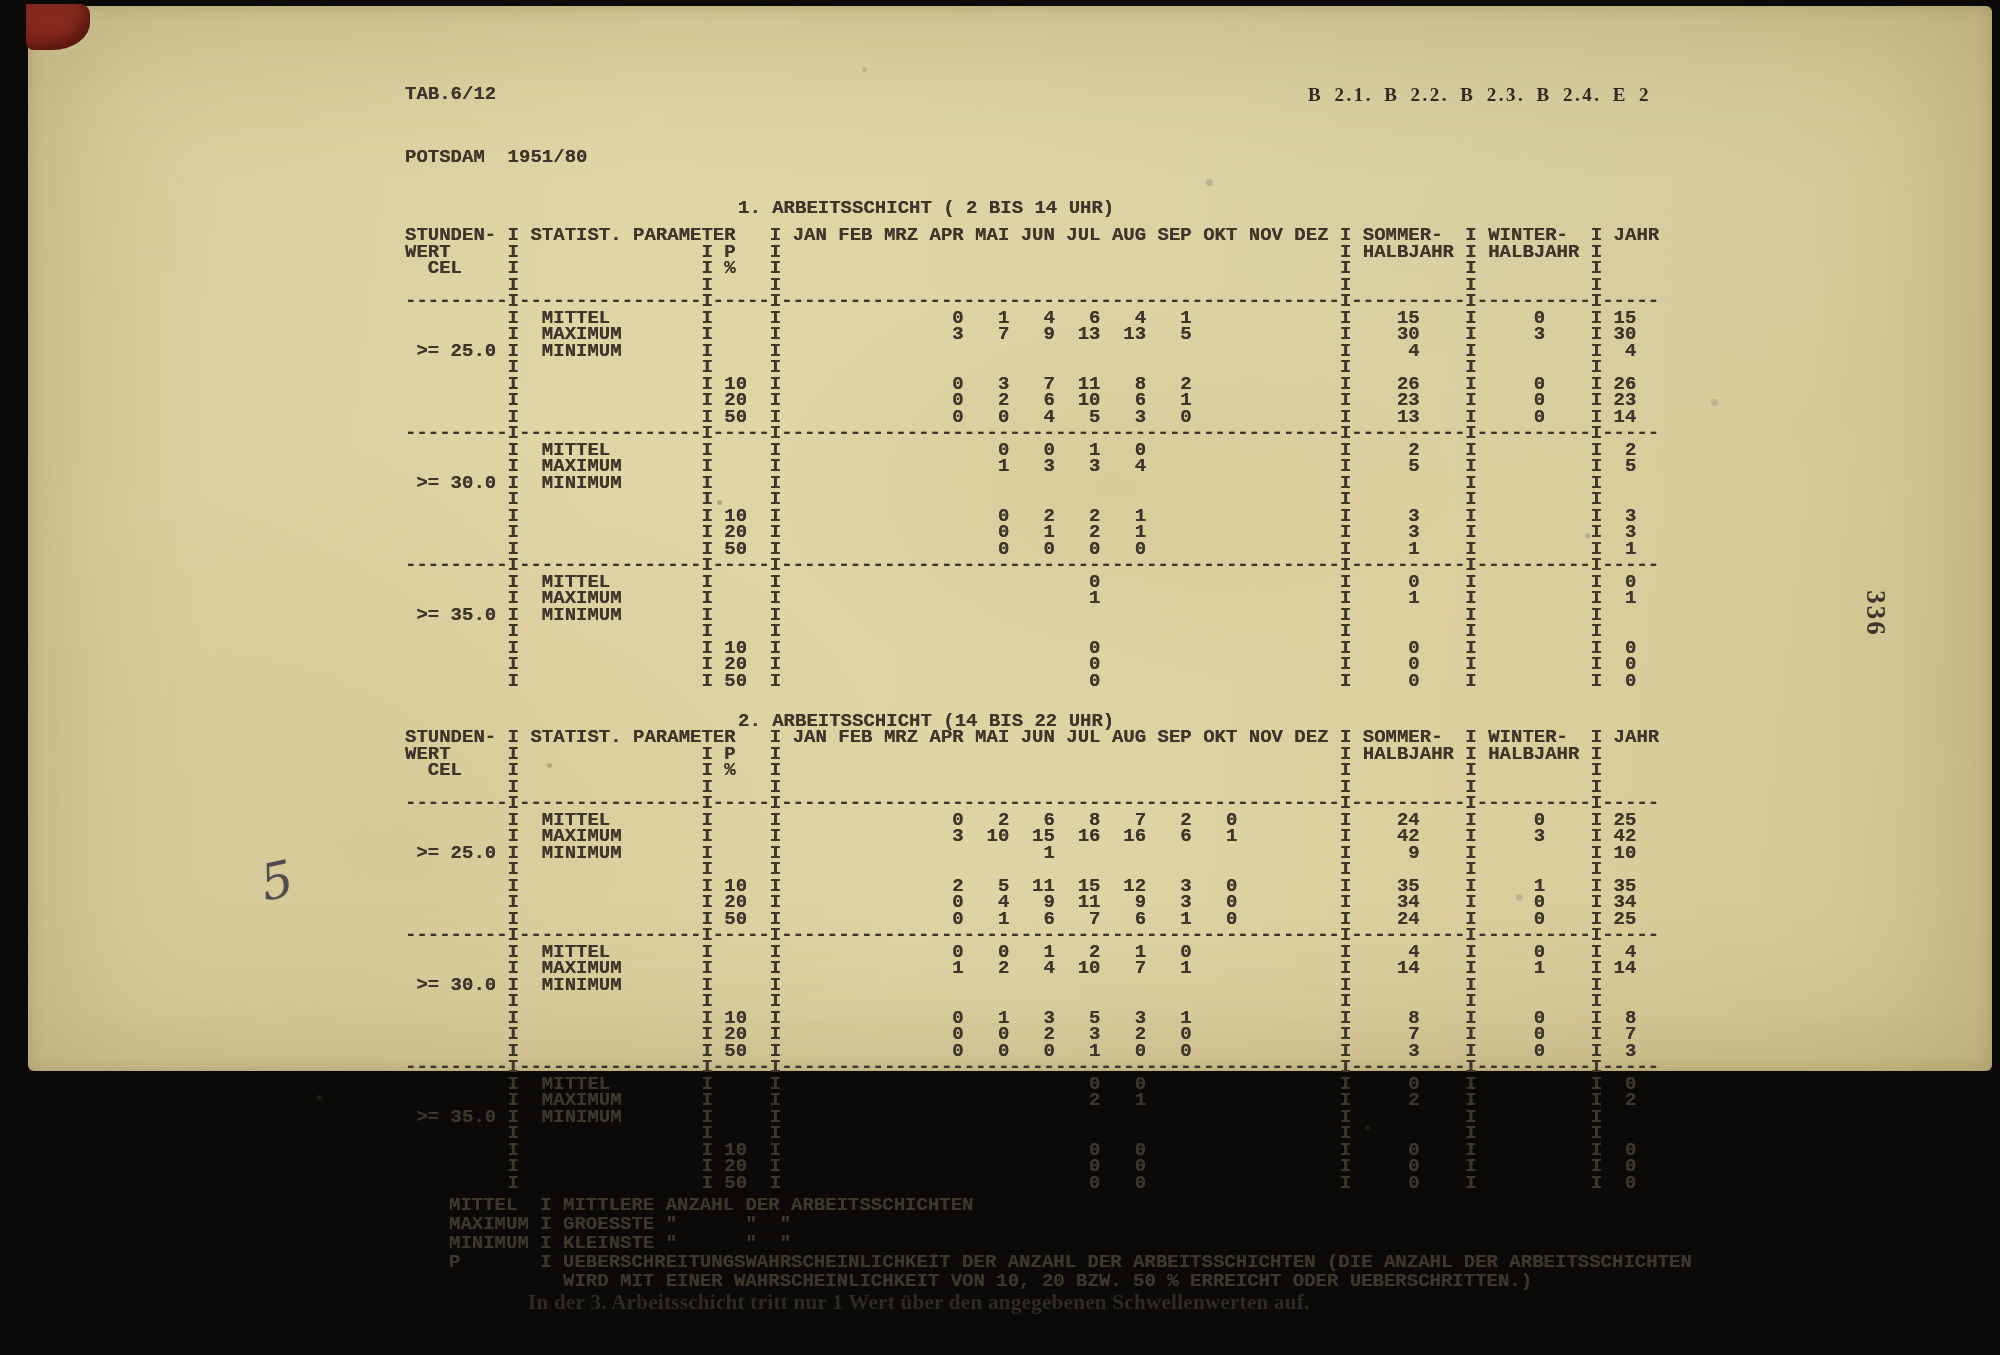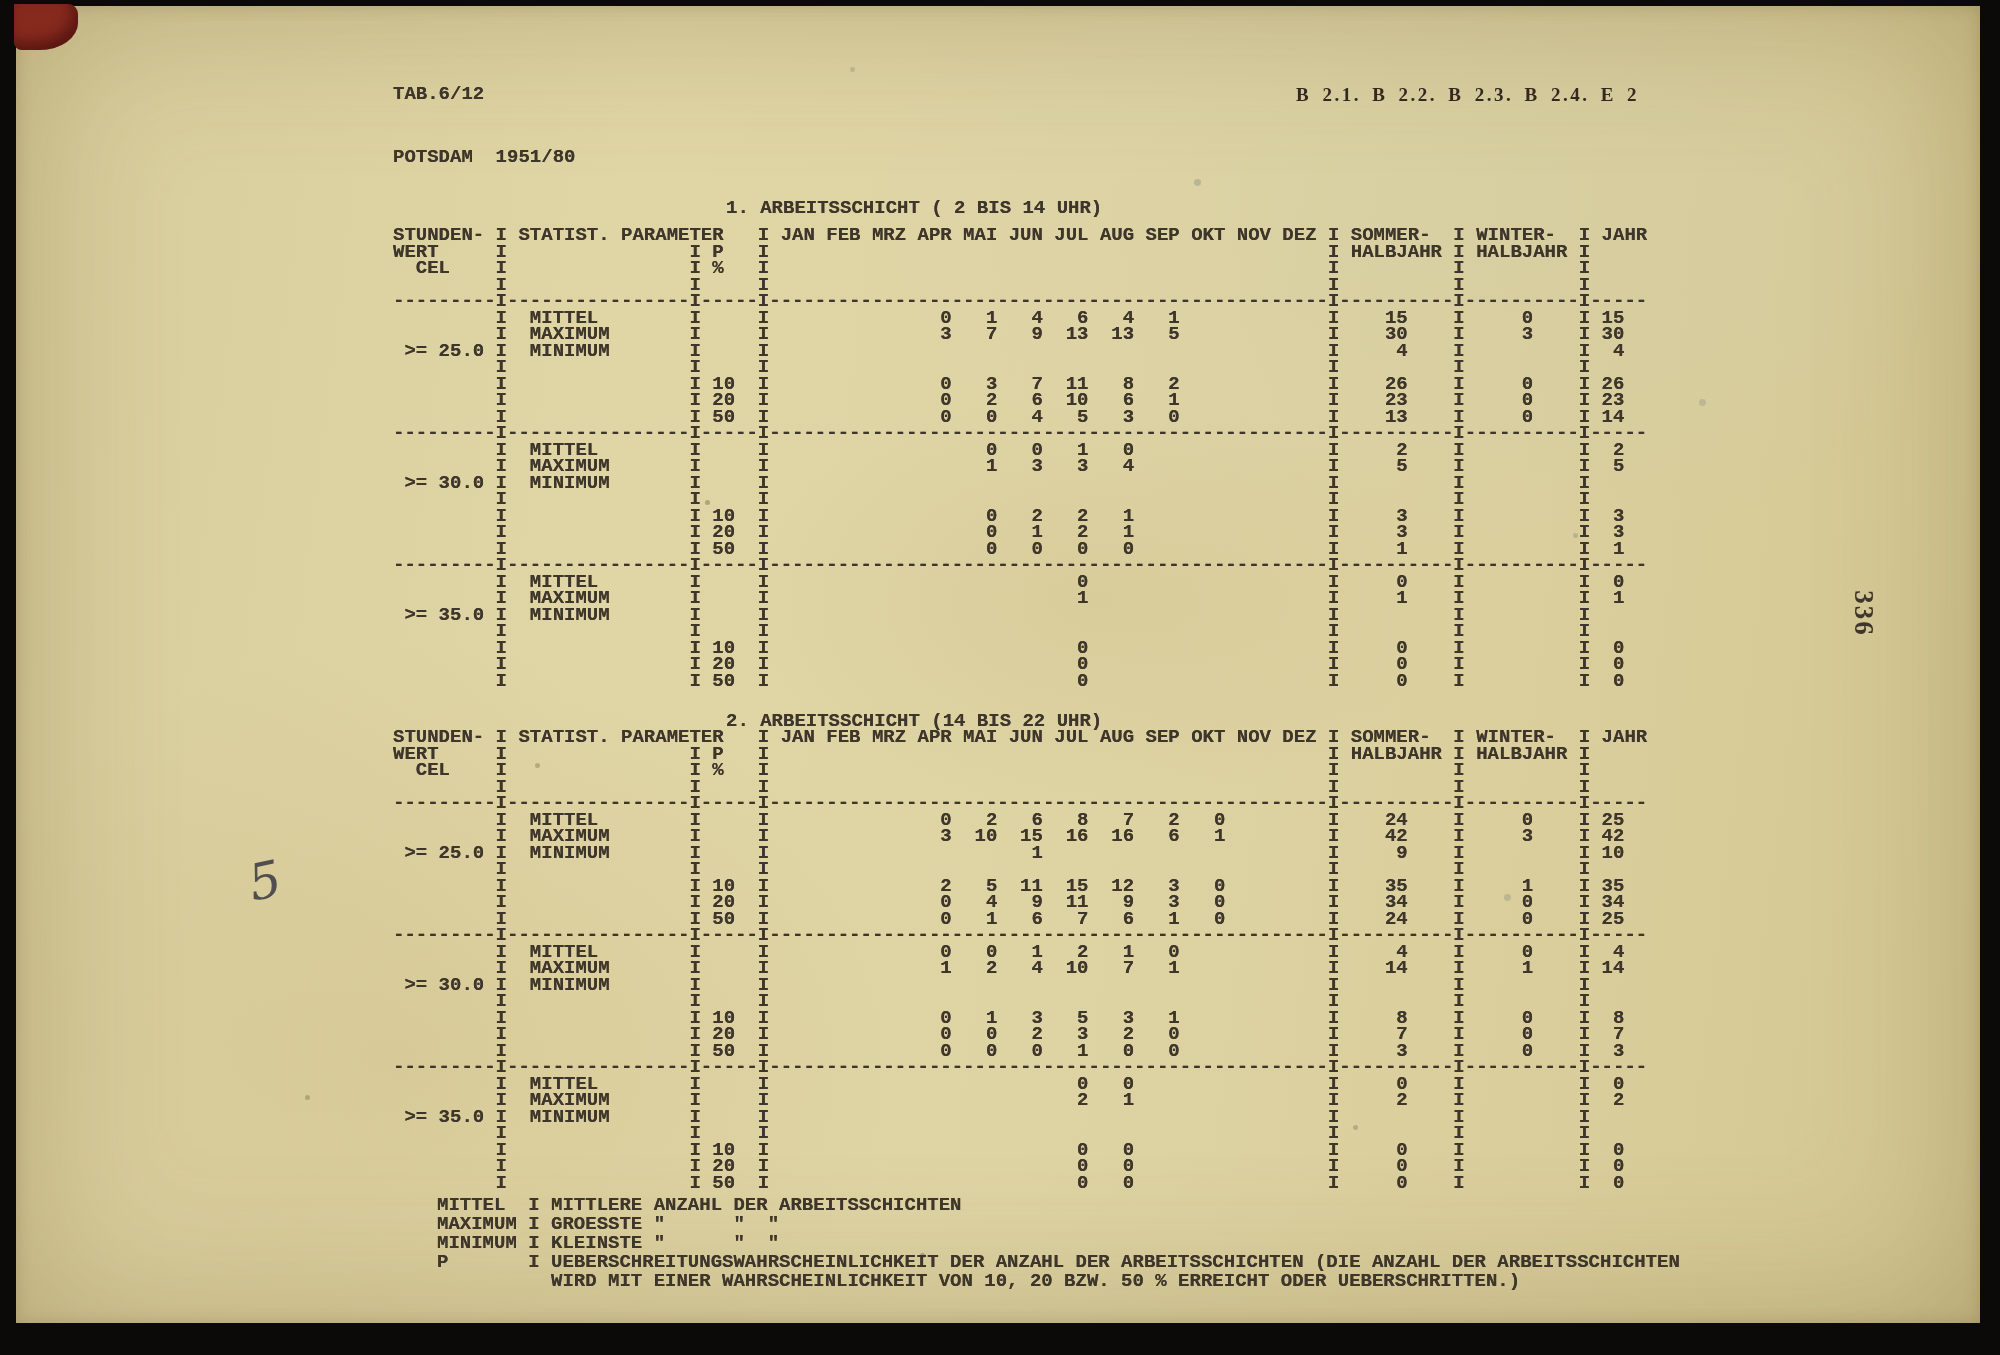--- a/index.html
+++ b/index.html
@@ -1,24 +1,24 @@
 <!DOCTYPE html>
 <html><head>
 <meta charset="utf-8">
 <style>
   html,body{margin:0;padding:0;background:#0b0a08;}
   .stage{position:relative;width:2000px;height:1355px;background:#0b0a08;overflow:hidden;
          font-family:"Liberation Mono","DejaVu Sans Mono",monospace;}
-  .paper{position:absolute;left:16px;top:6px;width:1964px;height:1317px;
+  .paper{position:absolute;left:28px;top:6px;width:1964px;height:1065px;
     background:
       radial-gradient(900px 500px at 75% 15%, rgba(190,200,190,.12), transparent 70%),
       radial-gradient(700px 600px at 20% 80%, rgba(150,120,60,.10), transparent 70%),
       radial-gradient(500px 300px at 55% 45%, rgba(165,145,85,.10), transparent 70%),
       linear-gradient(97deg,#d7cc9b 0%,#e0d5a5 30%,#ded3a3 55%,#d9cd9b 80%,#d2c691 100%);
-    box-shadow: inset 0 0 160px rgba(110,90,40,.32), inset 0 0 16px rgba(90,70,30,.22);}
+    box-shadow: inset 0 0 160px rgba(110,90,40,.32), inset 0 0 16px rgba(90,70,30,.22); border-radius: 6px;}
   .mono{position:absolute;font:700 19px/24px "Liberation Mono","DejaVu Sans Mono",monospace;
         color:#3e362b;white-space:pre;text-shadow:0 0 .4px rgba(62,54,43,.85);}
   .serif{position:absolute;font-family:"Liberation Serif","DejaVu Serif",serif;color:#33291f;}
   .tablepre{position:absolute;font:700 19px/16.5px "Liberation Mono","DejaVu Sans Mono",monospace;
             color:#3e362b;white-space:pre;text-shadow:0 0 .4px rgba(62,54,43,.85);}
   .tablepre div{white-space:pre;}
   #legend{line-height:19px;}
   .tab-label{left:377px;top:76px;}
   .classification{left:1280px;top:78px;font-size:19px;font-weight:700;letter-spacing:2.5px;word-spacing:4px;}
   .title-1{left:377px;top:114px;}
@@ -55,17 +55,18 @@
     <div class="serif classification">B 2.1. B 2.2. B 2.3. B 2.4. E 2</div>
     <div class="mono title-2">POTSDAM  1951/80</div>
 
     <div class="mono caption-1">1. ARBEITSSCHICHT ( 2 BIS 14 UHR)</div>
     <div class="tablepre" id="table1"><div>STUNDEN- I STATIST. PARAMETER   I JAN FEB MRZ APR MAI JUN JUL AUG SEP OKT NOV DEZ I SOMMER-  I WINTER-  I JAHR</div><div>WERT     I                I P   I                                                 I HALBJAHR I HALBJAHR I     </div><div>  CEL    I                I %   I                                                 I          I          I     </div><div>         I                I     I                                                 I          I          I     </div><div>---------I----------------I-----I-------------------------------------------------I----------I----------I-----</div><div>         I  MITTEL        I     I               0   1   4   6   4   1             I    15    I     0    I 15  </div><div>         I  MAXIMUM       I     I               3   7   9  13  13   5             I    30    I     3    I 30  </div><div> &gt;= 25.0 I  MINIMUM       I     I                                                 I     4    I          I  4  </div><div>         I                I     I                                                 I          I          I     </div><div>         I                I 10  I               0   3   7  11   8   2             I    26    I     0    I 26  </div><div>         I                I 20  I               0   2   6  10   6   1             I    23    I     0    I 23  </div><div>         I                I 50  I               0   0   4   5   3   0             I    13    I     0    I 14  </div><div>---------I----------------I-----I-------------------------------------------------I----------I----------I-----</div><div>         I  MITTEL        I     I                   0   0   1   0                 I     2    I          I  2  </div><div>         I  MAXIMUM       I     I                   1   3   3   4                 I     5    I          I  5  </div><div> &gt;= 30.0 I  MINIMUM       I     I                                                 I          I          I     </div><div>         I                I     I                                                 I          I          I     </div><div>         I                I 10  I                   0   2   2   1                 I     3    I          I  3  </div><div>         I                I 20  I                   0   1   2   1                 I     3    I          I  3  </div><div>         I                I 50  I                   0   0   0   0                 I     1    I          I  1  </div><div>---------I----------------I-----I-------------------------------------------------I----------I----------I-----</div><div>         I  MITTEL        I     I                           0                     I     0    I          I  0  </div><div>         I  MAXIMUM       I     I                           1                     I     1    I          I  1  </div><div> &gt;= 35.0 I  MINIMUM       I     I                                                 I          I          I     </div><div>         I                I     I                                                 I          I          I     </div><div>         I                I 10  I                           0                     I     0    I          I  0  </div><div>         I                I 20  I                           0                     I     0    I          I  0  </div><div>         I                I 50  I                           0                     I     0    I          I  0  </div></div>
 
     <div class="mono caption-2">2. ARBEITSSCHICHT (14 BIS 22 UHR)</div>
     <div class="tablepre" id="table2"><div>STUNDEN- I STATIST. PARAMETER   I JAN FEB MRZ APR MAI JUN JUL AUG SEP OKT NOV DEZ I SOMMER-  I WINTER-  I JAHR</div><div>WERT     I                I P   I                                                 I HALBJAHR I HALBJAHR I     </div><div>  CEL    I                I %   I                                                 I          I          I     </div><div>         I                I     I                                                 I          I          I     </div><div>---------I----------------I-----I-------------------------------------------------I----------I----------I-----</div><div>         I  MITTEL        I     I               0   2   6   8   7   2   0         I    24    I     0    I 25  </div><div>         I  MAXIMUM       I     I               3  10  15  16  16   6   1         I    42    I     3    I 42  </div><div> &gt;= 25.0 I  MINIMUM       I     I                       1                         I     9    I          I 10  </div><div>         I                I     I                                                 I          I          I     </div><div>         I                I 10  I               2   5  11  15  12   3   0         I    35    I     1    I 35  </div><div>         I                I 20  I               0   4   9  11   9   3   0         I    34    I     0    I 34  </div><div>         I                I 50  I               0   1   6   7   6   1   0         I    24    I     0    I 25  </div><div>---------I----------------I-----I-------------------------------------------------I----------I----------I-----</div><div>         I  MITTEL        I     I               0   0   1   2   1   0             I     4    I     0    I  4  </div><div>         I  MAXIMUM       I     I               1   2   4  10   7   1             I    14    I     1    I 14  </div><div> &gt;= 30.0 I  MINIMUM       I     I                                                 I          I          I     </div><div>         I                I     I                                                 I          I          I     </div><div>         I                I 10  I               0   1   3   5   3   1             I     8    I     0    I  8  </div><div>         I                I 20  I               0   0   2   3   2   0             I     7    I     0    I  7  </div><div>         I                I 50  I               0   0   0   1   0   0             I     3    I     0    I  3  </div><div>---------I----------------I-----I-------------------------------------------------I----------I----------I-----</div><div>         I  MITTEL        I     I                           0   0                 I     0    I          I  0  </div><div>         I  MAXIMUM       I     I                           2   1                 I     2    I          I  2  </div><div> &gt;= 35.0 I  MINIMUM       I     I                                                 I          I          I     </div><div>         I                I     I                                                 I          I          I     </div><div>         I                I 10  I                           0   0                 I     0    I          I  0  </div><div>         I                I 20  I                           0   0                 I     0    I          I  0  </div><div>         I                I 50  I                           0   0                 I     0    I          I  0  </div></div>
 
     <div class="tablepre" id="legend"><div>MITTEL  I MITTLERE ANZAHL DER ARBEITSSCHICHTEN</div><div>MAXIMUM I GROESSTE "      "  "</div><div>MINIMUM I KLEINSTE "      "  "</div><div>P       I UEBERSCHREITUNGSWAHRSCHEINLICHKEIT DER ANZAHL DER ARBEITSSCHICHTEN (DIE ANZAHL DER ARBEITSSCHICHTEN</div><div>          WIRD MIT EINER WAHRSCHEINLICHKEIT VON 10, 20 BZW. 50 % ERREICHT ODER UEBERSCHRITTEN.)</div></div>
+    <div class="serif footnote">In der 3. Arbeitsschicht tritt nur 1 Wert über den angegebenen Schwellenwerten auf.</div>
 
     <div class="serif page-number">336</div>
     <div class="margin-mark">5</div>
   </div>
 </div>
 
 </body></html>

